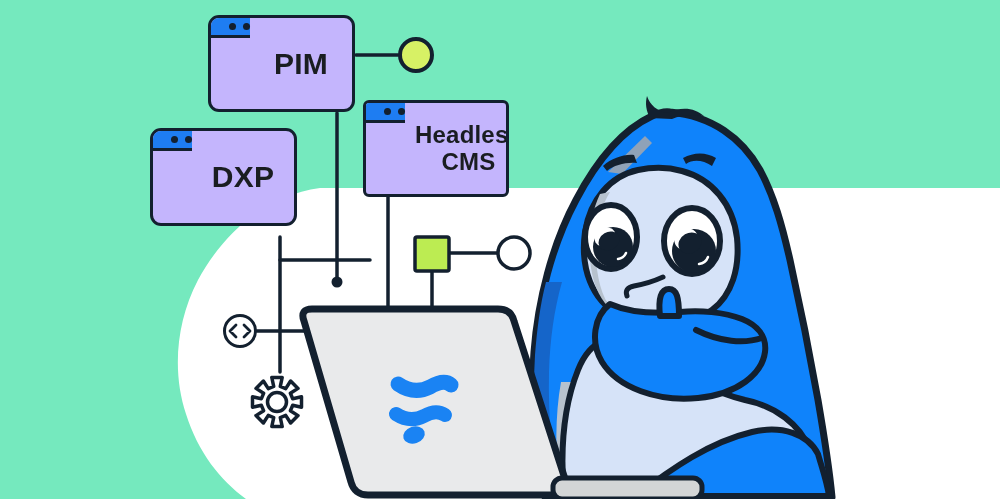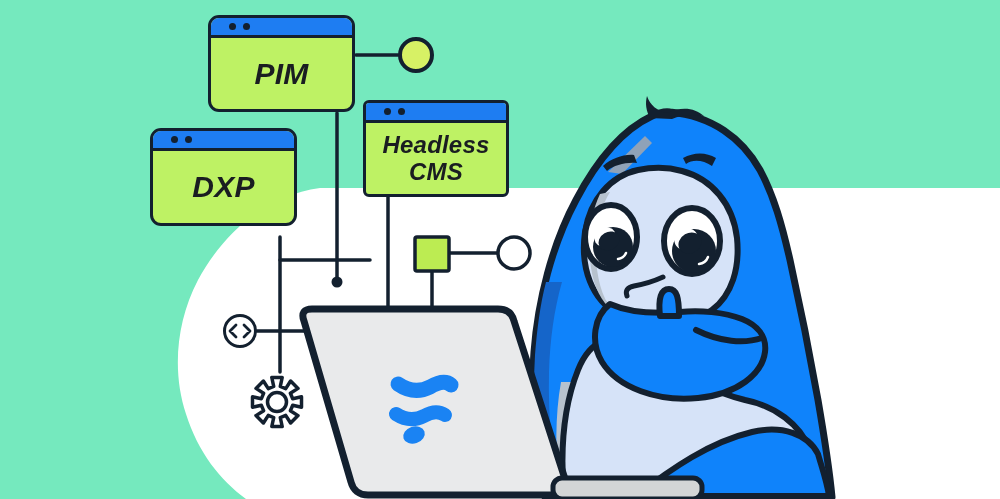--- a/index.html
+++ b/index.html
@@ -19,22 +19,22 @@
   .s-navy{stroke:var(--outline-navy);} .f-navy{fill:var(--outline-navy);}
   .f-yellow{fill:var(--node-yellow);} .f-lime{fill:var(--node-lime);}
   .f-blue{fill:var(--mascot-blue);} .f-blued{fill:var(--mascot-blue-dark);}
   .f-light{fill:var(--mascot-light);} .f-gray{fill:var(--mascot-gray);}
   .f-grayd{fill:var(--mascot-gray-dark);}
   .f-lid{fill:var(--laptop-gray);} .f-base{fill:var(--laptop-base-gray);}
   .s-logo{stroke:var(--logo-blue);} .f-logo{fill:var(--logo-blue);}
   .s-white{stroke:#fff;}
 
   
-  .window{position:absolute;background:#bef264;border:3.5px solid var(--outline-navy);
-    border-radius:11px;box-sizing:border-box;display:flex;flex-direction:column;overflow:hidden;font-style:italic;}
+  .window{position:absolute;background:#c4b5fd;border:3.5px solid var(--outline-navy);
+    border-radius:11px;box-sizing:border-box;display:flex;flex-direction:row;overflow:hidden;}
   .titlebar{flex:0 0 auto;height:17px;background:var(--titlebar-blue);
     border-bottom:3.5px solid var(--outline-navy);display:flex;align-items:center;
     gap:7px;padding-left:18px;}
   .tb-dot{width:7px;height:7px;border-radius:50%;background:var(--outline-navy);}
   .window-body{flex:1;display:flex;align-items:center;justify-content:center;
     font-weight:600;color:var(--label-dark);text-align:center;letter-spacing:.2px;}
   .window-pim{left:208px;top:15px;width:147px;height:97px;}
   .window-dxp{left:150px;top:128px;width:147px;height:98px;}
   .window-cms{left:363px;top:100px;width:146px;height:97px;border-radius:6px;}
   .window-pim .window-body,.window-dxp .window-body{font-size:30px;}

